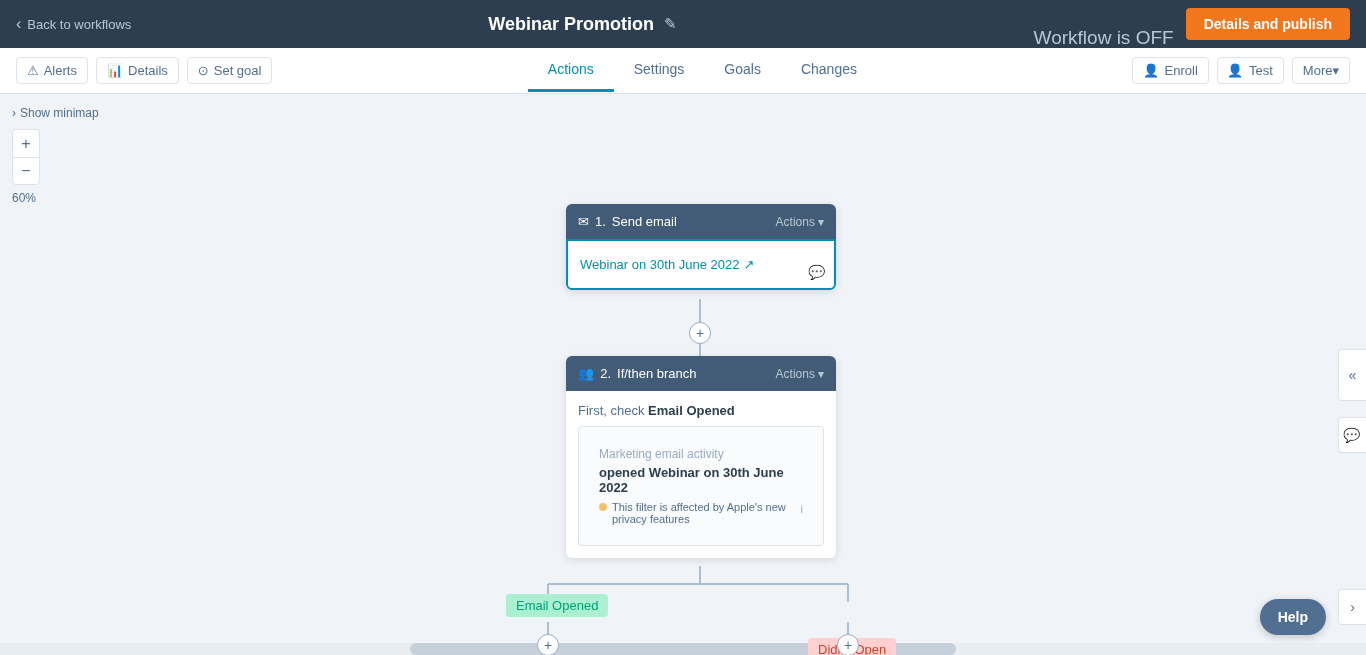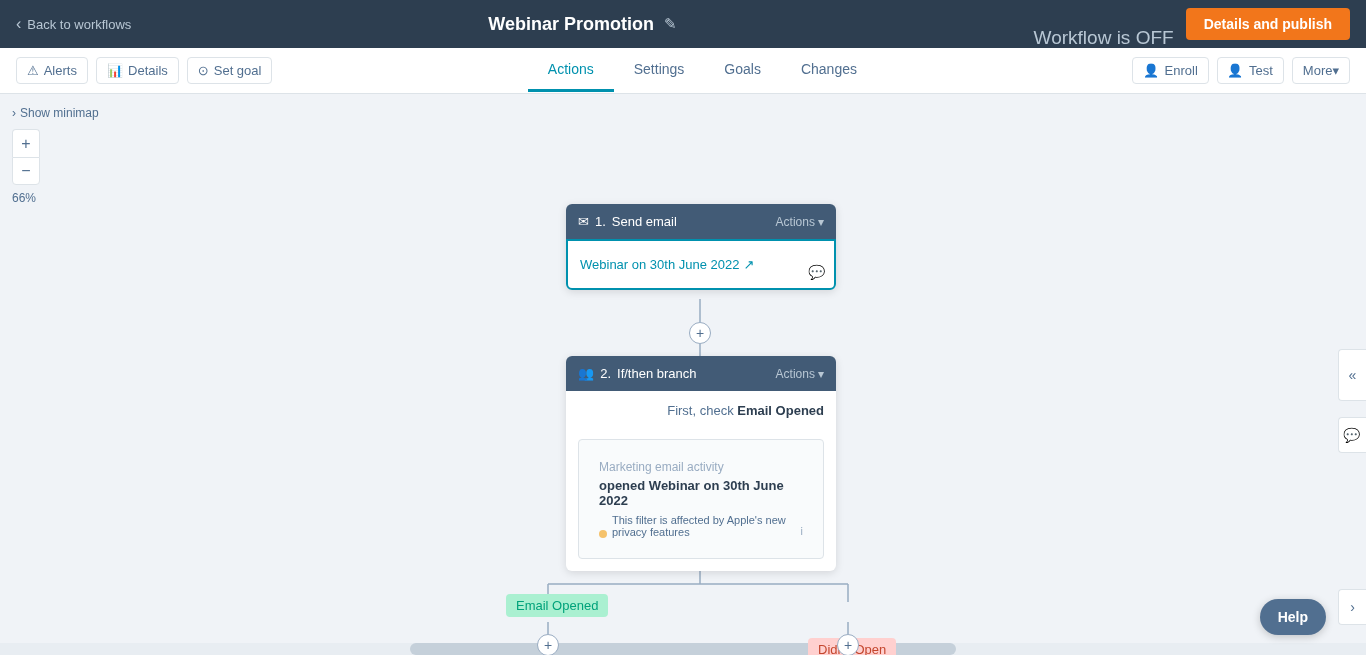--- a/index.html
+++ b/index.html
@@ -262,22 +262,21 @@
       font-size: 14px;
     }
 
     
     .branch-content {
       padding: 12px;
     }
     .branch-label {
       font-size: 13px;
       color: #516f90;
-      margin-bottom: 21px;
-      text-align: right;
+      margin-bottom: 8px;
     }
     .branch-label strong { color: #2d3e50; }
 
     .filter-box {
       border: 1px solid #dde3e8;
       border-radius: 4px;
       padding: 20px;
       background: #f9fbfc;
     }
     .filter-category {
@@ -286,21 +285,21 @@
       margin-bottom: 4px;
     }
     .filter-text {
       font-size: 13px;
       color: #2d3e50;
       margin-bottom: 6px;
     }
     .filter-text span { font-weight: 600; }
     .privacy-warning {
       display: flex;
-      align-items: flex-end;
+      align-items: flex-start;
       gap: 5px;
       font-size: 11px;
       color: #516f90;
       margin-top: 6px;
     }
     .warning-dot {
       width: 8px;
       height: 8px;
       background: #f5c26b;
       border-radius: 50%;
@@ -524,21 +523,21 @@
 
   <div class="minimap-toggle">
     <span>›</span>
     <span>Show minimap</span>
   </div>
 
   <div class="zoom-controls">
     <button class="zoom-btn">+</button>
     <button class="zoom-btn">−</button>
   </div>
-  <div class="zoom-label">66%</div>
+  <div class="zoom-label">60%</div>
 
   <div class="node-card node-1" style="left: 566px; top: 110px;">
     <div class="node-header node-header-send">
       <div class="node-header-title">
         <span>✉</span>
         <span>1.</span>
         <span>Send email</span>
       </div>
       <div class="node-actions-btn">
         <span>Actions</span>

